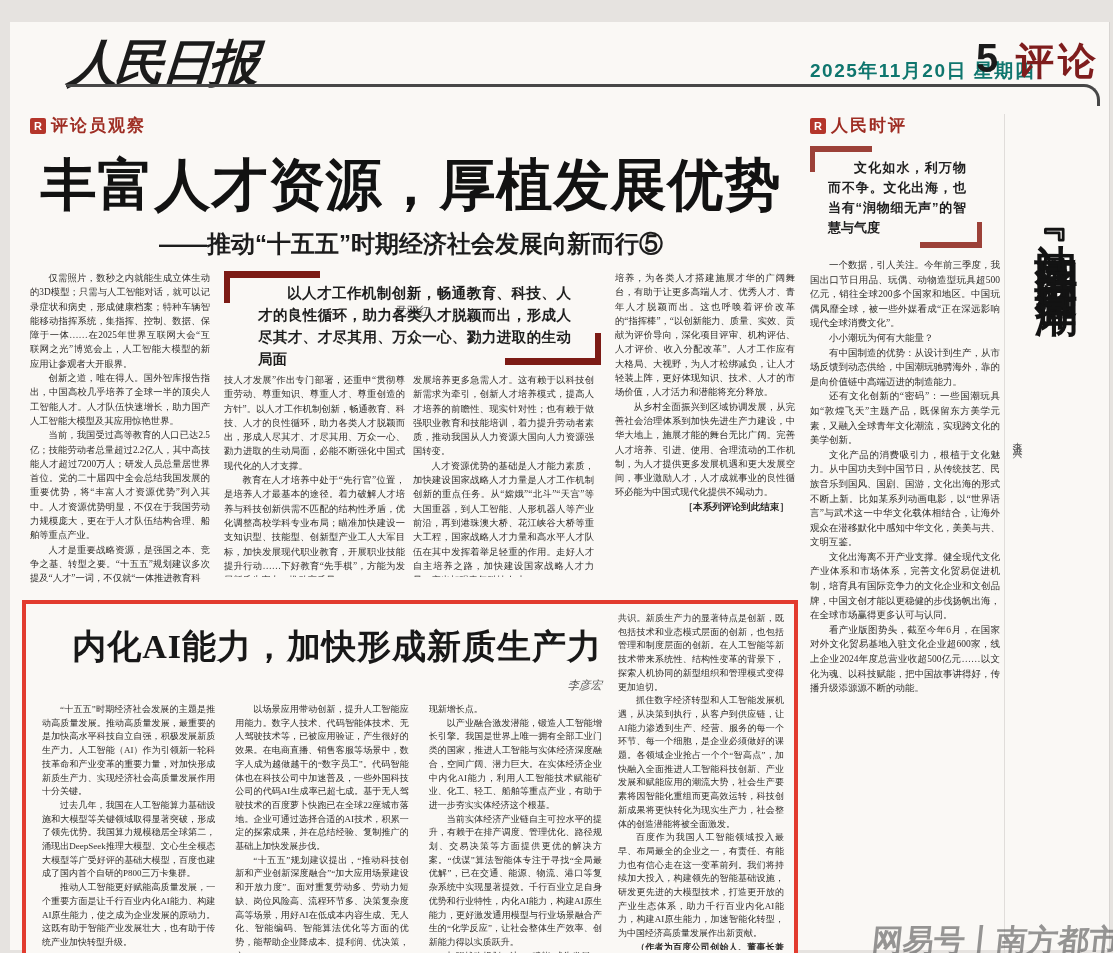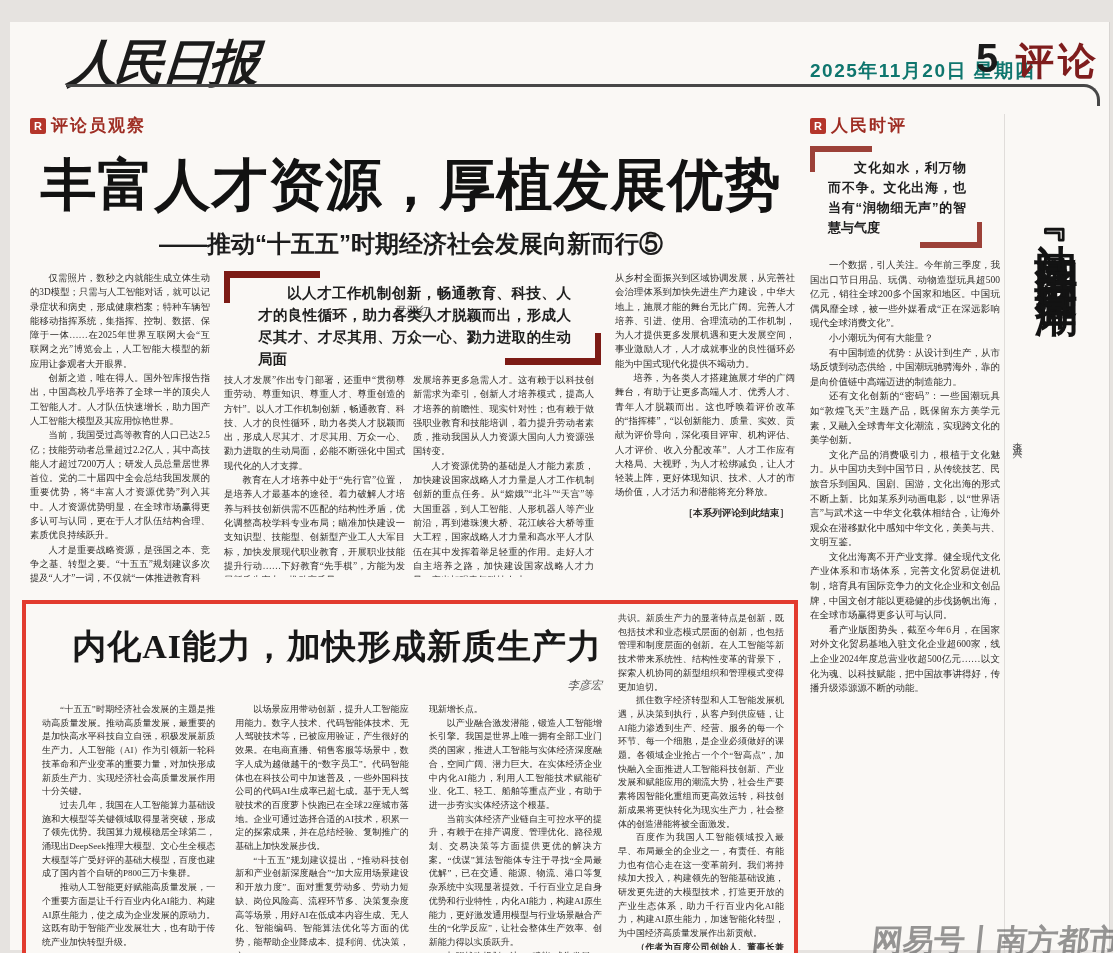--- a/index.html
+++ b/index.html
@@ -37,21 +37,21 @@
                font-size:12px; color:#5a5a5a; font-family:"Liberation Serif", serif; font-style:italic;margin-top:40px; }
   .a1-body { position:absolute; left:20px; top:249px; width:765px; height:314px;
              display:flex; gap:14px; }
   .newscol { font-family:"Liberation Serif", serif; color:#2e2c2a; overflow:hidden; }
   .a1-col { width:180px; height:314px; font-size:9.3px; line-height:14.3px; }
   .a1-mid { width:377px; display:flex; flex-direction:column; }
   .a1-mid-cols { display:flex; gap:8px; margin-top:8px; }
   .a1-mid-col { width:181px; height:204px; font-size:9.3px; line-height:14.3px; }
   .para { text-indent:2em; text-align:justify; }
   .cont .para:first-child { text-indent:0; }
-  .endnote1 { text-align:right; font-size:9.6px; font-weight:bold; margin-top:6px; padding-right:6px; }
+  .endnote1 { text-align:right; font-size:9.6px; font-weight:bold; padding-right:6px; }
 
   
   .pullquote { position:relative; font-weight:bold; color:#1e1e1e; }
   .pq1 { width:377px; height:94px; padding:11px 30px 8px 34px; font-size:14.5px; line-height:1.52; }
   .pq3 { position:absolute; left:800px; top:124px; width:172px; height:102px;
          padding:12px 16px 8px 18px; font-size:13px; line-height:1.55; }
   .pullquote .qtext { text-indent:2em; text-align:justify; }
   .corner-tl, .corner-br { position:absolute; }
   .pq1 .corner-tl { left:0; top:0; width:96px; height:32px; border-top:7px solid #7c1b15; border-left:6px solid #7c1b15; }
   .pq1 .corner-br { right:0; bottom:0; width:96px; height:32px; border-bottom:7px solid #7c1b15; border-right:6px solid #7c1b15; }
@@ -105,21 +105,21 @@
   </div>
 
   <div class="a1-title">丰富人才资源，厚植发展优势</div>
   <div class="a1-subtitle">——推动“十五五”时期经济社会发展向新而行⑤</div>
   <div class="a1-author">尹双红</div>
 
   <div class="a1-body">
     <div class="newscol a1-col">
         <p class="para">仅需照片，数秒之内就能生成立体生动的3D模型；只需与人工智能对话，就可以记录症状和病史，形成健康档案；特种车辆智能移动指挥系统，集指挥、控制、数据、保障于一体……在2025年世界互联网大会“互联网之光”博览会上，人工智能大模型的新应用让参观者大开眼界。</p>
         <p class="para">创新之道，唯在得人。国外智库报告指出，中国高校几乎培养了全球一半的顶尖人工智能人才。人才队伍快速增长，助力国产人工智能大模型及其应用惊艳世界。</p>
-        <p class="para">当前，我国受过高等教育的人口已达2.5亿；技能劳动者总量超过2.2亿人，其中高技能人才超过7200万人；研发人员总量居世界首位。党的二十届四中全会总结我国发展的重要优势，将“丰富人才资源优势”列入其中。人才资源优势明显，在全球市场赢得更多认可与认同，更在于人才队伍结构合理、素质优良持续跃升。</p>
+        <p class="para">当前，我国受过高等教育的人口已达2.5亿；技能劳动者总量超过2.2亿人，其中高技能人才超过7200万人；研发人员总量居世界首位。党的二十届四中全会总结我国发展的重要优势，将“丰富人才资源优势”列入其中。人才资源优势明显，不仅在于我国劳动力规模庞大，更在于人才队伍结构合理、船舶等重点产业。</p>
         <p class="para">人才是重要战略资源，是强国之本、竞争之基、转型之要。“十五五”规划建议多次提及“人才”一词，不仅就“一体推进教育科</p>
       </div>
     <div class="a1-mid">
       <div class="pullquote pq1">
         <span class="corner-tl"></span>
         <div class="qtext">以人才工作机制创新，畅通教育、科技、人才的良性循环，助力各类人才脱颖而出，形成人尽其才、才尽其用、万众一心、勠力进取的生动局面</div>
         <span class="corner-br"></span>
       </div>
       <div class="a1-mid-cols">
         <div class="newscol a1-mid-col cont">
@@ -127,22 +127,22 @@
             <p class="para">教育在人才培养中处于“先行官”位置，是培养人才最基本的途径。着力破解人才培养与科技创新供需不匹配的结构性矛盾，优化调整高校学科专业布局；瞄准加快建设一支知识型、技能型、创新型产业工人大军目标，加快发展现代职业教育，开展职业技能提升行动……下好教育“先手棋”，方能为发展新质生产力、推动高质量</p>
           </div>
         <div class="newscol a1-mid-col cont">
             <p class="para">发展培养更多急需人才。这有赖于以科技创新需求为牵引，创新人才培养模式，提高人才培养的前瞻性、现实针对性；也有赖于做强职业教育和技能培训，着力提升劳动者素质，推动我国从人力资源大国向人力资源强国转变。</p>
             <p class="para">人才资源优势的基础是人才能力素质，加快建设国家战略人才力量是人才工作机制创新的重点任务。从“嫦娥”“北斗”“天宫”等大国重器，到人工智能、人形机器人等产业前沿，再到港珠澳大桥、花江峡谷大桥等重大工程，国家战略人才力量和高水平人才队伍在其中发挥着举足轻重的作用。走好人才自主培养之路，加快建设国家战略人才力量，突出加强青年科技人才</p>
           </div>
       </div>
     </div>
     <div class="newscol a1-col cont">
       <div>
+          <p class="para">培养，为各类人才搭建施展才华的广阔舞台，有助于让更多高端人才、优秀人才、青年人才脱颖而出。这也呼唤着评价改革的“指挥棒”，“以创新能力、质量、实效、贡献为评价导向，深化项目评审、机构评估、人才评价、收入分配改革”。人才工作应有大格局、大视野，为人才松绑减负，让人才轻装上阵，更好体现知识、技术、人才的市场价值，人才活力和潜能将充分释放。</p>
           <p class="para">从乡村全面振兴到区域协调发展，从完善社会治理体系到加快先进生产力建设，中华大地上，施展才能的舞台无比广阔。完善人才培养、引进、使用、合理流动的工作机制，为人才提供更多发展机遇和更大发展空间，事业激励人才，人才成就事业的良性循环必能为中国式现代化提供不竭动力。</p>
-          <p class="para">培养，为各类人才搭建施展才华的广阔舞台，有助于让更多高端人才、优秀人才、青年人才脱颖而出。这也呼唤着评价改革的“指挥棒”，“以创新能力、质量、实效、贡献为评价导向，深化项目评审、机构评估、人才评价、收入分配改革”。人才工作应有大格局、大视野，为人才松绑减负，让人才轻装上阵，更好体现知识、技术、人才的市场价值，人才活力和潜能将充分释放。</p>
         </div>
       <div class="endnote1">［本系列评论到此结束］</div>
     </div>
   </div>
 
   <div class="redbox">
     <div class="a2-left">
       <div class="a2-title">内化AI能力，加快形成新质生产力</div>
       <div class="a2-author">李彦宏</div>
       <div class="a2-cols">

